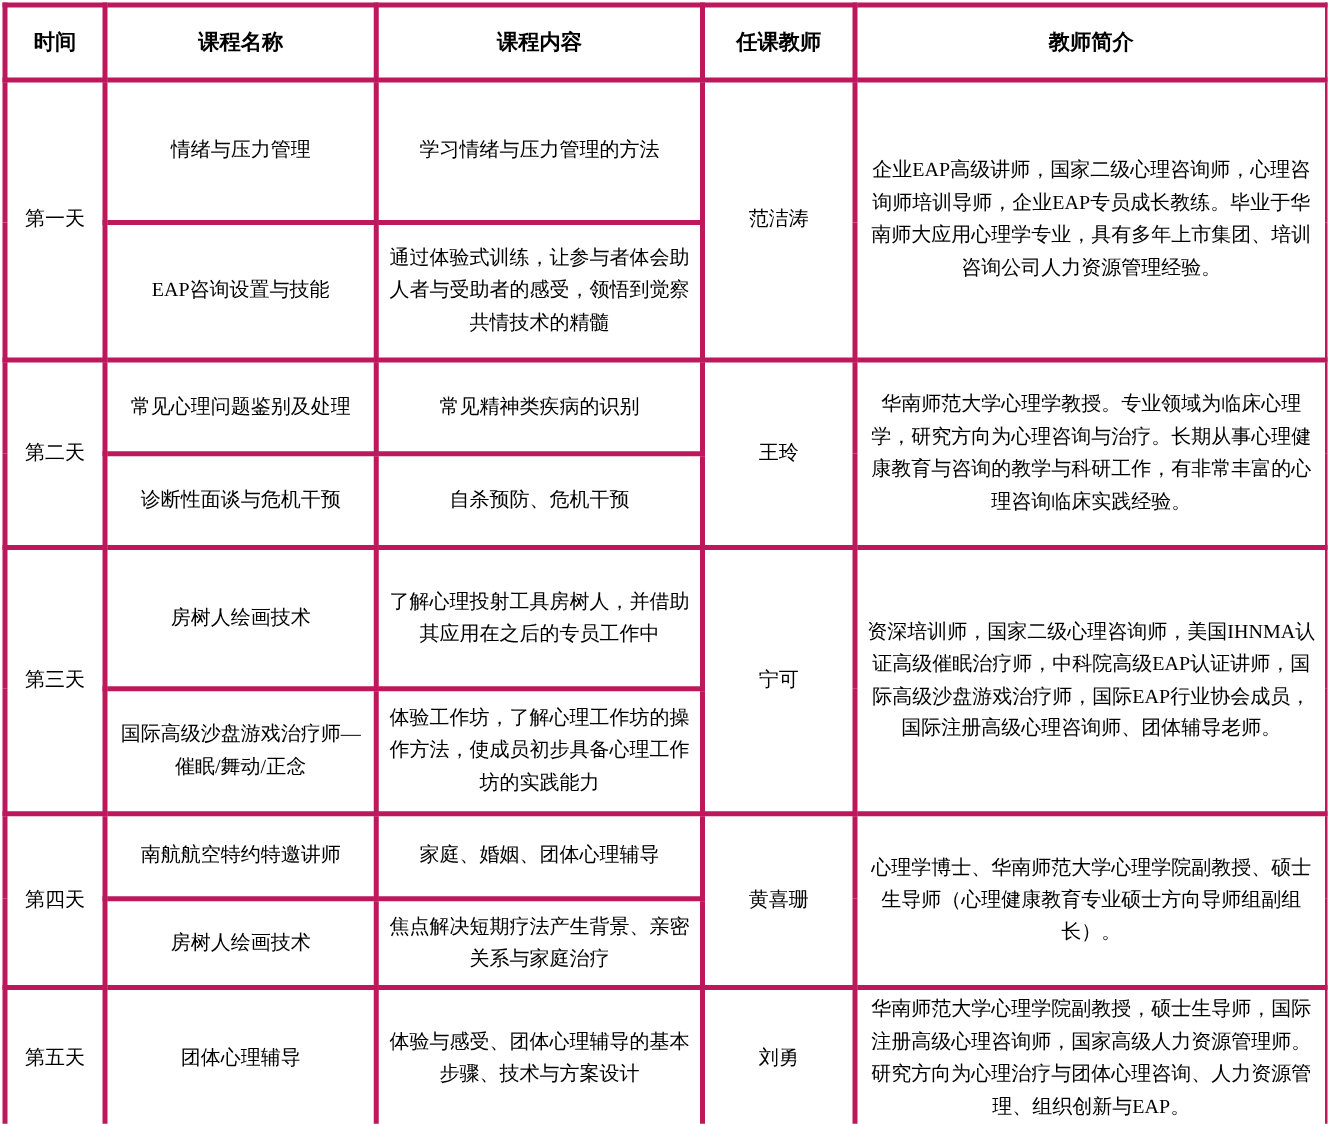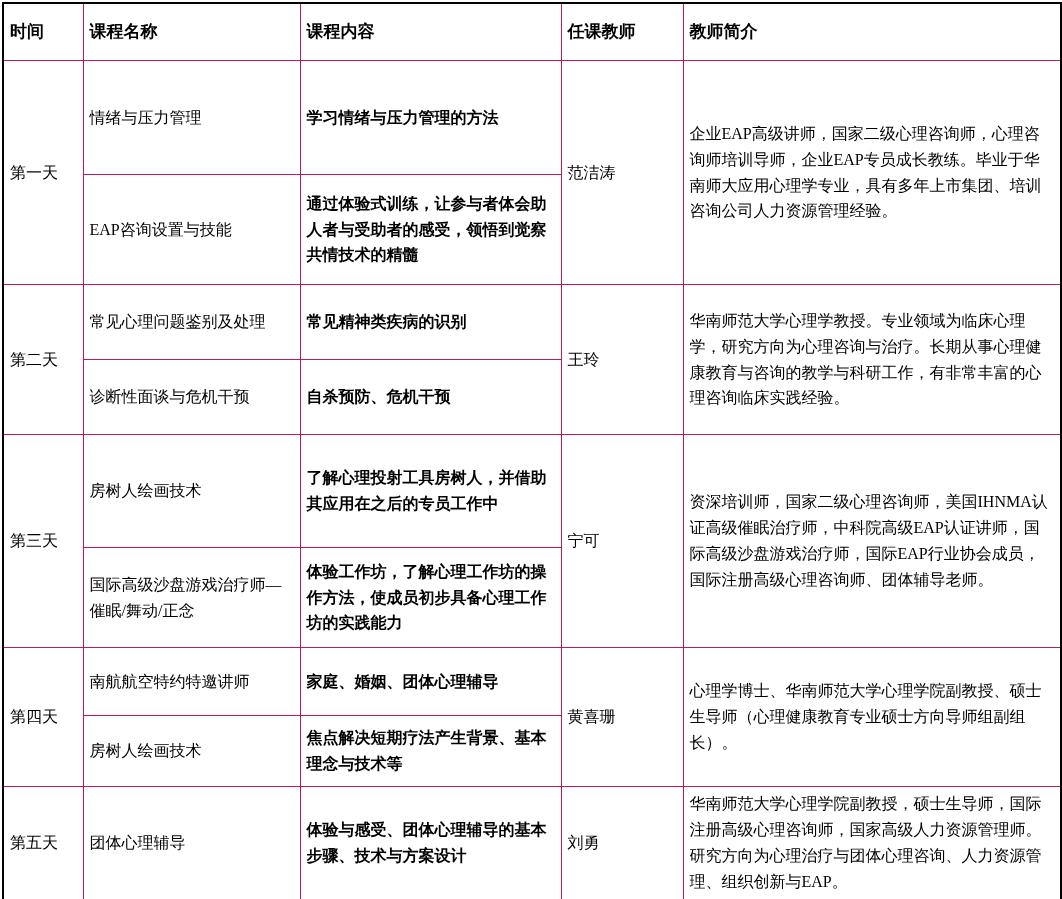--- a/index.html
+++ b/index.html
@@ -16,40 +16,39 @@
   }
   table.schedule {
     border-collapse: collapse;
     table-layout: fixed;
     width: 1058px;
     margin: 2px;
     border: 2px solid #000000;
   }
   table.schedule th,
   table.schedule td {
-    border: 1px solid #be185d;
-    text-align: left;
+    border: 4px solid #be185d;
+    text-align: center;
     vertical-align: middle;
     padding: 2px 6px;
     font-size: 16px;
     line-height: 1.62;
     overflow: hidden;
     word-break: break-all;
   }
   table.schedule th {
     font-weight: bold;
     font-size: 17px;
     height: 52px;
   }
   td.intro-cell {
     padding: 2px 12px;
   }
   td.content-cell {
     padding: 2px 8px;
-    font-weight: bold;
   }
 </style>
 </head>
 <body>
 
 <table class="schedule">
   <colgroup>
     <col style="width:80px">
     <col style="width:217px">
     <col style="width:261px">
@@ -105,21 +104,21 @@
 
     <tr style="height:68px;">
       <td rowspan="2">第四天</td>
       <td>南航航空特约特邀讲师</td>
       <td class="content-cell">家庭、婚姻、团体心理辅导</td>
       <td rowspan="2">黄喜珊</td>
       <td rowspan="2" class="intro-cell">心理学博士、华南师范大学心理学院副教授、硕士生导师（心理健康教育专业硕士方向导师组副组长）。</td>
     </tr>
     <tr style="height:71px;">
       <td>房树人绘画技术</td>
-      <td class="content-cell">焦点解决短期疗法产生背景、基本理念与技术等</td>
+      <td class="content-cell">焦点解决短期疗法产生背景、亲密关系与家庭治疗</td>
     </tr>
 
     <tr style="height:114px;">
       <td>第五天</td>
       <td>团体心理辅导</td>
       <td class="content-cell">体验与感受、团体心理辅导的基本步骤、技术与方案设计</td>
       <td>刘勇</td>
       <td class="intro-cell">华南师范大学心理学院副教授，硕士生导师，国际注册高级心理咨询师，国家高级人力资源管理师。研究方向为心理治疗与团体心理咨询、人力资源管理、组织创新与EAP。</td>
     </tr>
   </tbody>

